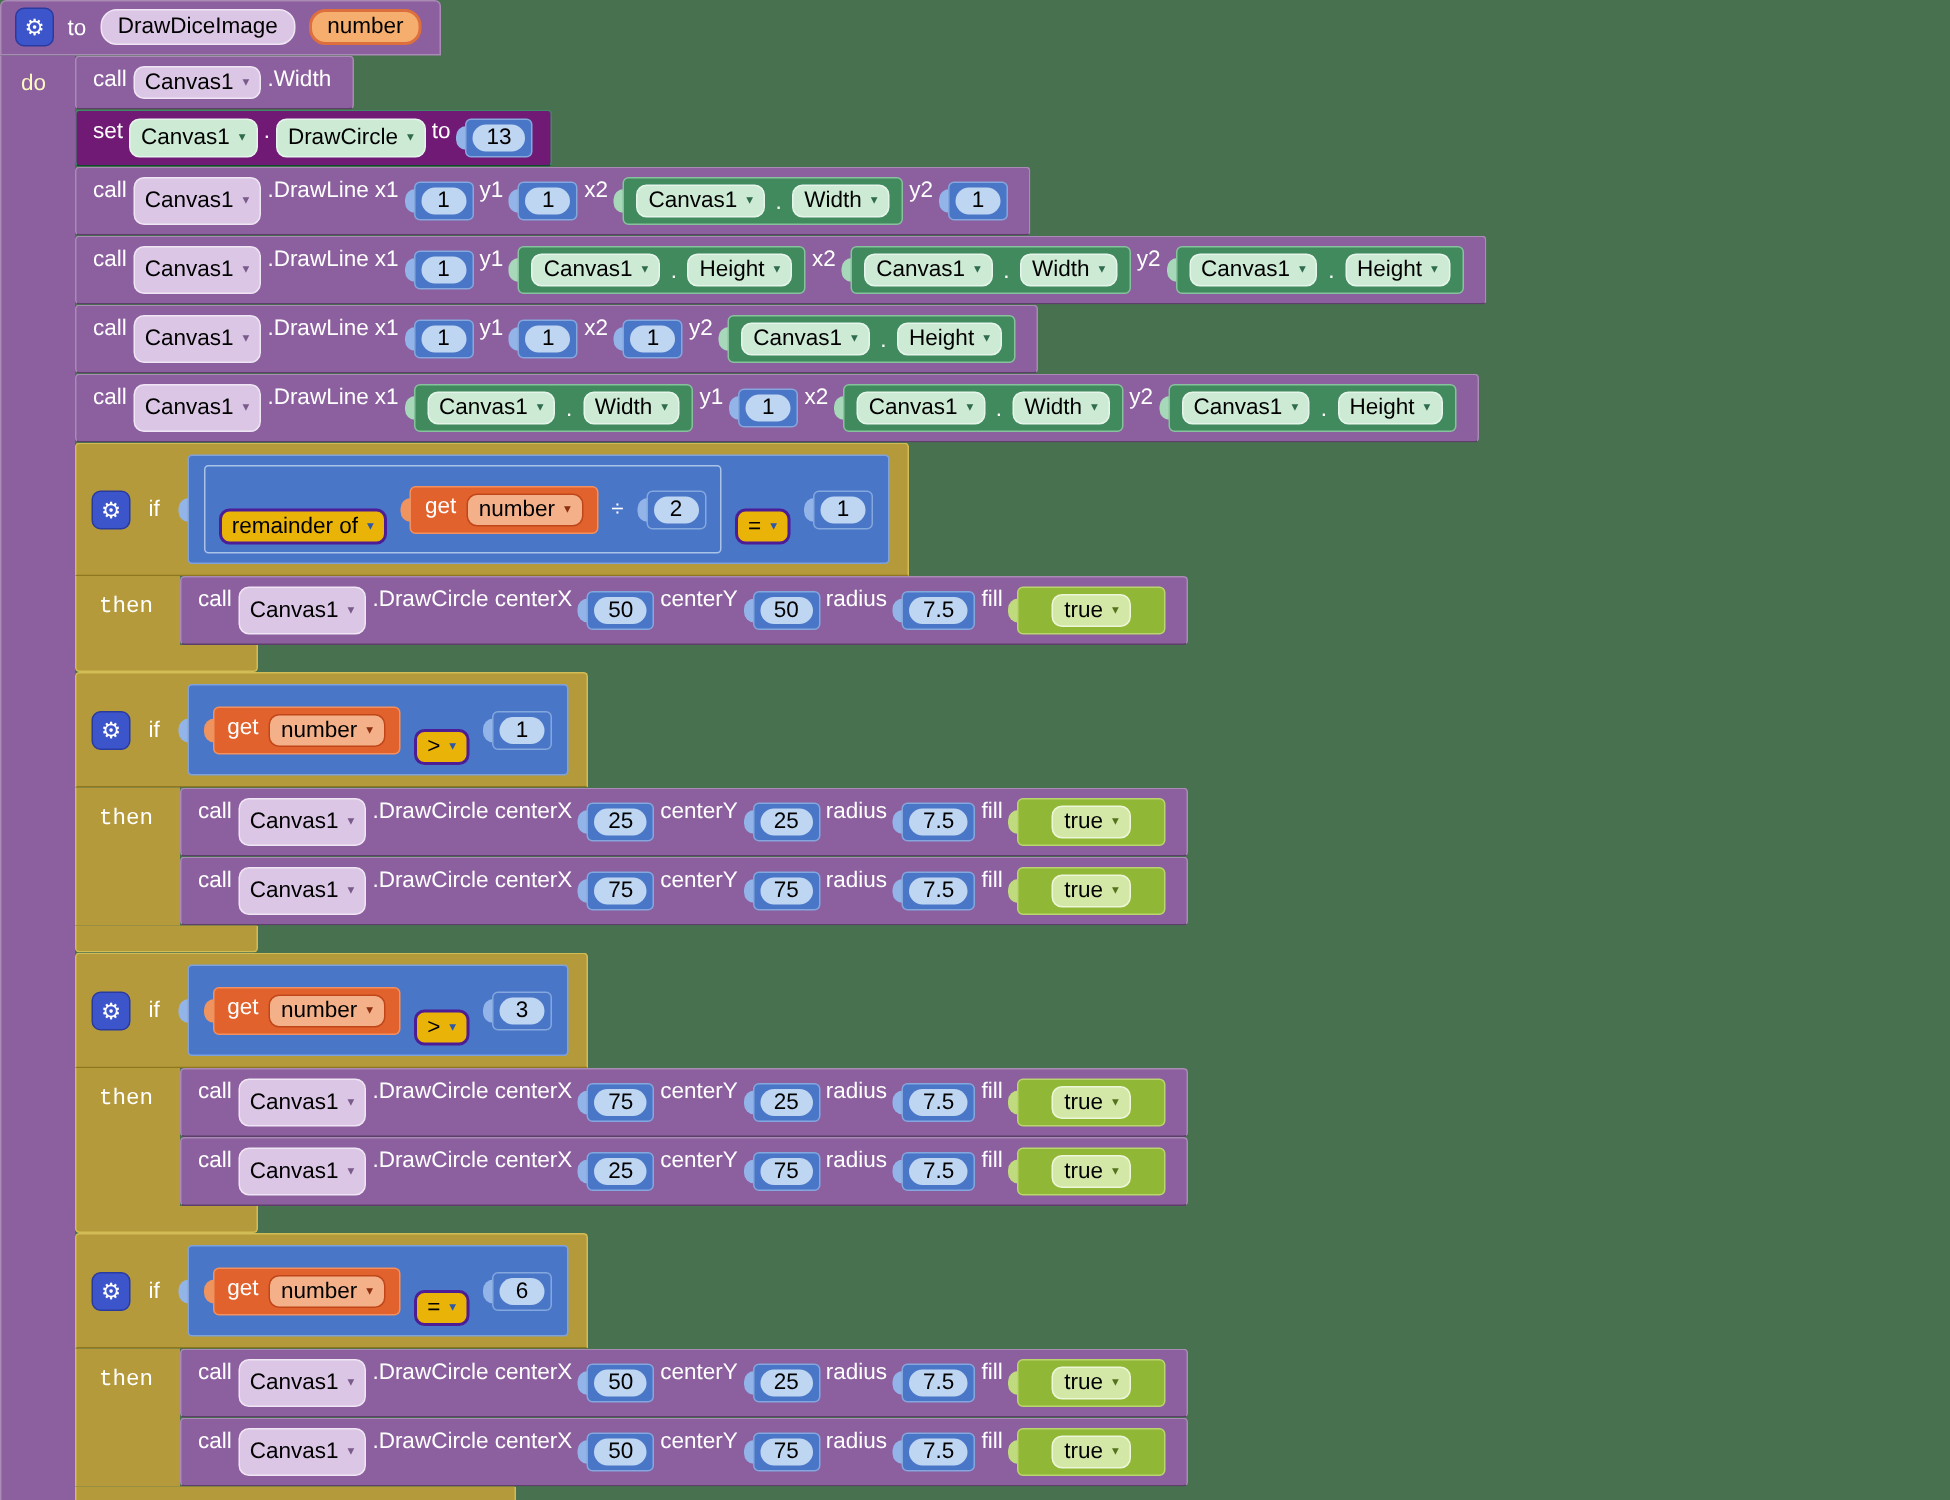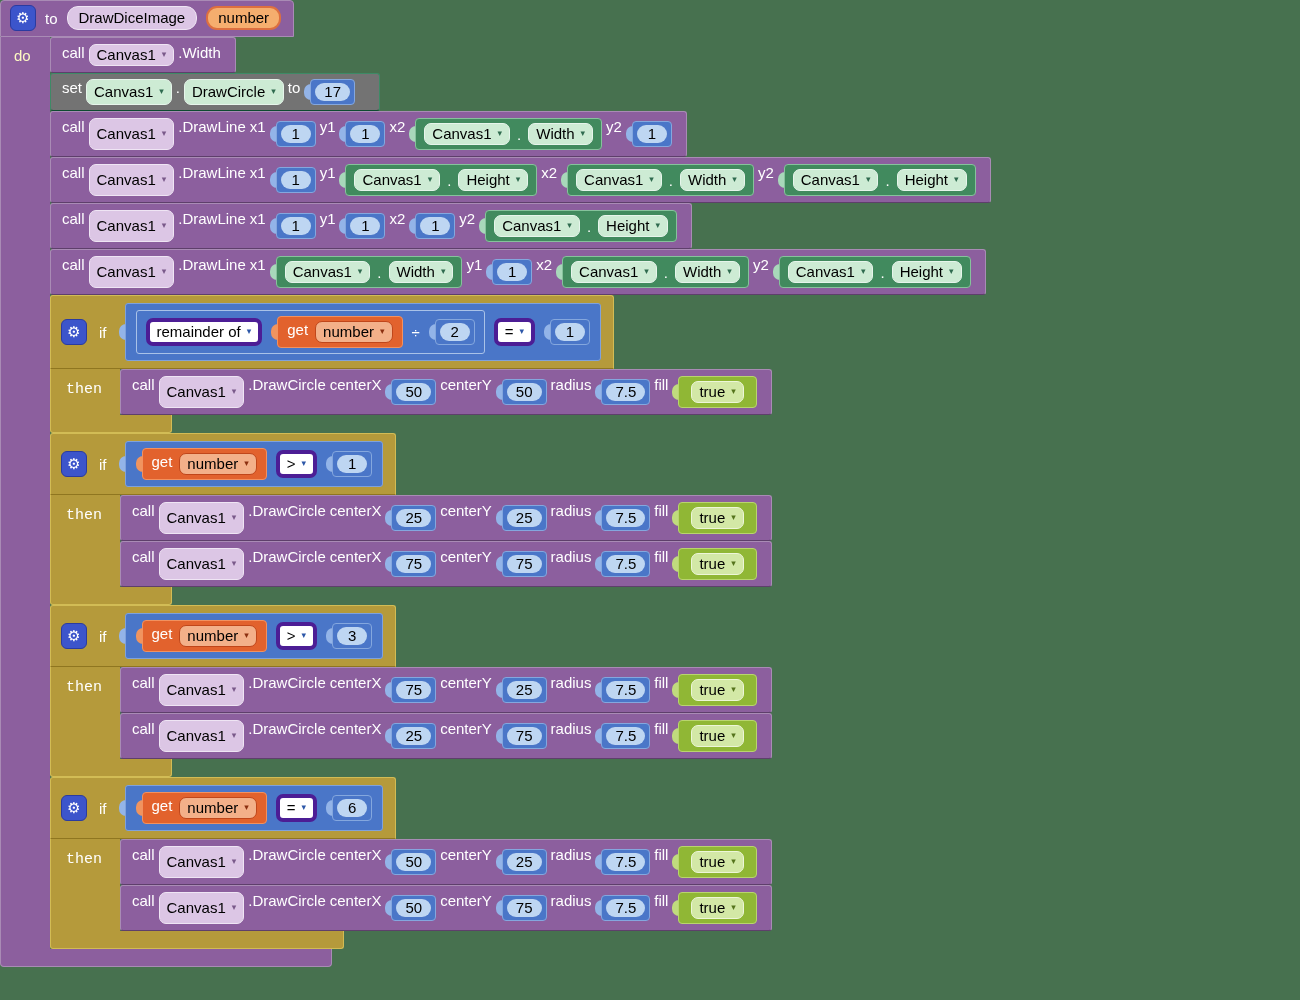--- a/index.html
+++ b/index.html
@@ -13,21 +13,21 @@
   .workspace{position:relative;width:1300px;height:1000px;}
   
   .wlab{color:#fff;white-space:nowrap;}
   .blab{color:#000;white-space:nowrap;}
   .tri{font-size:9px;line-height:1;}
   .chip{display:inline-flex;align-items:center;gap:6px;border-radius:7px;padding:1px 7px 2px;white-space:nowrap;color:#000;}
   .lav{background:#DCC6E5;border:1px solid #EFE5F4;}
   .lav .tri{color:#7A5A8A;}
   .mint{background:#CDEBD4;border:1px solid #E6F5EB;}
   .mint .tri{color:#2F6B4F;}
-  .bluec{background:#ffffff;border:4px solid #4c1d95;}
+  .bluec{background:#eab308;border:2px solid #4c1d95;margin-top:23px;}
   .bluec .tri{color:#2D57A8;}
   .orangec{background:#F3B089;border:1px solid #C0461A;}
   .orangec .tri{color:#8B2F0F;}
   .limec{background:#D3E8A6;border:1px solid #EDF6D8;}
   .limec .tri{color:#55731C;}
   .pill{border-radius:11px;padding:2px 11px 3px;}
   .parampill{background:#F5AE6E;border:2px solid #DD6F3F;border-radius:11px;padding:1px 10px 2px;color:#000;}
   
   .plug{display:inline-flex;align-items:center;}
   .plug::before{content:"";display:inline-block;width:7px;height:16px;border-radius:8px 0 0 8px;margin-right:-1px;}
@@ -39,29 +39,29 @@
   .numb{display:inline-flex;align-items:center;background:#4A76C8;border:1px solid #84A7DE;border-radius:4px;padding:3px 4px;}
   .numv{background:#BED6F2;border-radius:10px;padding:0 9px 1px;color:#000;min-width:12px;text-align:center;white-space:nowrap;}
   
   .getter{display:inline-flex;align-items:center;gap:7px;background:#418A5E;border:1px solid #86C29C;border-radius:4px;padding:4px 8px;}
   
   .getblk{display:inline-flex;gap:7px;background:#E2622D;border:1px solid #F2915F;border-radius:4px;padding:4px 9px;}
   
   .cmp{display:inline-flex;align-items:center;gap:9px;background:#4A76C8;border:1px solid #7FA2DC;border-radius:3px;padding:6px 10px;}
   .rem{display:inline-flex;align-items:center;gap:9px;background:#4A76C8;border:1px solid #A9C2E8;border-radius:3px;padding:5px 9px;}
   
-  .boolb{display:inline-flex;align-items:center;background:#90B735;border:1px solid #B9D56E;border-radius:4px;padding:4px 12px;}
+  .boolb{display:inline-flex;align-items:center;background:#90B735;border:1px solid #B9D56E;border-radius:4px;padding:4px 22px;}
   
   .gear{width:24px;height:24px;flex:0 0 24px;background:#3C55CB;border:1px solid #2A3BA0;border-radius:6px;color:#fff;
         display:inline-flex;align-items:center;justify-content:center;font-size:15px;}
   
   .row{display:inline-flex;gap:4px;width:max-content;border-radius:3px;}
   .purp{background:#8C5F9E;border:1px solid #A98BB5;border-bottom-color:#5E3F6B;}
   .callrow{padding:6px 14px 6px 11px;}
-  .setrow{background:#737373;border:1px solid #3E8A66;border-bottom-color:#0E4A30;padding:5px 24px 5px 11px;}
+  .setrow{background:#701a75;border:1px solid #3E8A66;border-bottom-color:#0E4A30;padding:5px 12px 5px 11px;}
   .stack{display:flex;flex-direction:column;align-items:flex-start;}
   
   .proc{position:absolute;top:0;left:0;display:flex;flex-direction:column;align-items:flex-start;}
   .proc-head{display:flex;align-items:center;gap:9px;background:#8C5F9E;border:1px solid #A98BB5;
              border-radius:4px 4px 0 0;padding:4px 12px 5px 9px;width:max-content;}
   .proc-body{display:flex;align-items:stretch;}
   .spine{width:50px;flex:0 0 50px;background:#8C5F9E;border-left:1px solid #A98BB5;color:#fef9c3;padding:10px 0 0 13px;box-sizing:border-box;}
   .proc-bot{width:330px;height:17px;background:#8C5F9E;border:1px solid #A98BB5;border-top:none;border-radius:0 0 4px 4px;}
   
   .ifblk{display:flex;flex-direction:column;align-items:flex-start;}
@@ -111,21 +111,21 @@
               <span class="tri">▾</span>
             </span>
         <span class="wlab">.</span>
         <span class="chip mint">
               <span class="blab">DrawCircle</span>
               <span class="tri">▾</span>
             </span>
         <span class="wlab">to</span>
         <span class="plug tabblue">
               <span class="numb">
-                <span class="numv">17</span>
+                <span class="numv">13</span>
               </span>
             </span>
       </div>
 
       <div class="row purp callrow">
         <span class="wlab">call</span>
         <span class="chip lav">
               <span class="blab">Canvas1</span>
               <span class="tri">▾</span>
             </span>

